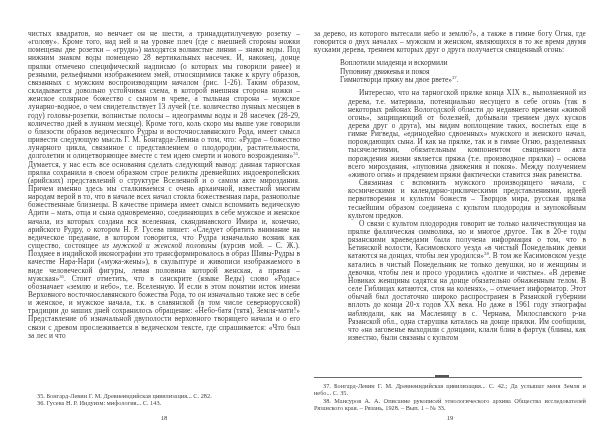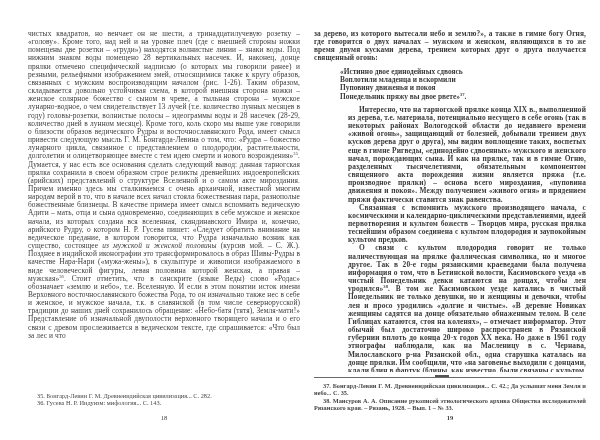--- a/index.html
+++ b/index.html
@@ -15,21 +15,21 @@
     background: #ffffff;
     font-family: "Liberation Serif", "DejaVu Serif", serif;
     color: #3b3b3b;
   }
   .page {
     position: absolute;
     top: 30px;
     height: 400px;
   }
   .page.left  { left: 28px;  width: 272px; }
-  .page.right { left: 314px; width: 272px; font-weight: bold; }
+  .page.right { left: 314px; width: 272px; }
 
   .bodywrap { overflow: hidden; }
   .page.left  .bodywrap { height: 358px; }
   .page.right .bodywrap { height: 342px; }
 
   p.body {
     margin: 0;
     font-size: 7.4px;
     line-height: 8.15px;
     text-align: justify;
@@ -101,24 +101,23 @@
       <p>35. Бонгард-Левин Г. М. Древнеиндийская цивилизация... С. 282.</p>
       <p>36. Гусева Н. Р. Индуизм: мифология... С. 143.</p>
     </div>
     <div class="pagenum">18</div>
   </section>
 
   <section class="page right">
     <div class="bodywrap">
       <p class="body">за дерево, из которого вытесали небо и землю?», а также в гимне богу Огня, где говорится о двух началах – мужском и женском, являющихся в то же время двумя кусками дерева, трением которых друг о друга получается священный огонь:</p>
       <div class="verse">
-        <div>«Истинно двое единодейных сдвоясь</div>
         <div>Воплотили младенца и вскормили</div>
         <div>Пуповину движенья и покоя</div>
-        <div><span>Понедельник пряжу вы двое рвете»</span><sup class="fnmark">37</sup><span>.</span></div>
+        <div><span>Гимнотворца пряжу вы двое рвете»</span><sup class="fnmark">37</sup><span>.</span></div>
       </div>
       <p class="body indent">Интересно, что на тарногской прялке конца XIX в., выполненной из дерева, т.е. материала, потенциально несущего в себе огонь (так в некоторых районах Вологодской области до недавнего времени «живой огонь», защищающий от болезней, добывали трением двух кусков дерева друг о друга), мы видим воплощение таких, воспетых еще в гимне Ригведы, «единодейно сдвоенных» мужского и женского начал, порождающих сына. И как на прялке, так и в гимне Огню, разделенных тысячелетиями, обязательным компонентом священного акта порождения жизни является пряжа (т.е. производное прялки) – основа всего мироздания, «пуповина движения и покоя». Между получением «живого огня» и прядением пряжи фактически ставится знак равенства.</p>
       <p class="body indent">Связанная с вспомнить мужского производящего начала, с космическими и календарно-циклическими представлениями, идеей первотворения и культом божеств – Творцов мира, русская прялка теснейшим образом соединена с культом плодородия и заупокойным культом предков.</p>
       <p class="body indent"><span>О связи с культом плодородия говорит не только наличествующая на прялке фаллическая символика, но и многое другое. Так в 20-е годы рязанскими краеведами была получена информация о том, что в Бетинской волости, Касимовского уезда «в чистый Понедельник девки катаются на донцах, чтобы лен уродился»</span><sup class="fnmark">38</sup><span>. В том же Касимовском уезде катались в чистый Понедельник не только девушки, но и женщины и девочки, чтобы лен и просо уродились «долгие и чистые». «В деревне Новиках женщины садятся на донце обязательно обнаженным телом. В селе Гиблицах катаются, стоя на коленях», – отмечает информатор. Этот обычай был достаточно широко распространен в Рязанской губернии вплоть до конца 20-х годов XX века. Но даже в 1961 году этнографы наблюдали, как на Масленицу в с. Чернава, Милославского р-на Рязанской обл., одна старушка каталась на донце прялки. Им сообщили, что «на заговенье выходили с донцами, клали блин в фартук (блины, как известно, были связаны с культом</span></p>
     </div>
     <div class="fnrule"></div>
     <div class="footnotes">
       <p>37. Бонгард-Левин Г. М. Древнеиндийская цивилизация... С. 42.; Да услышат меня Земля и небо... С. 35.</p>
       <p>38. Мансуров А. А. Описание рукописей этнологического архива Общества исследователей Рязанского края. – Рязань, 1928. – Вып. 1 – № 33.</p>
     </div>

